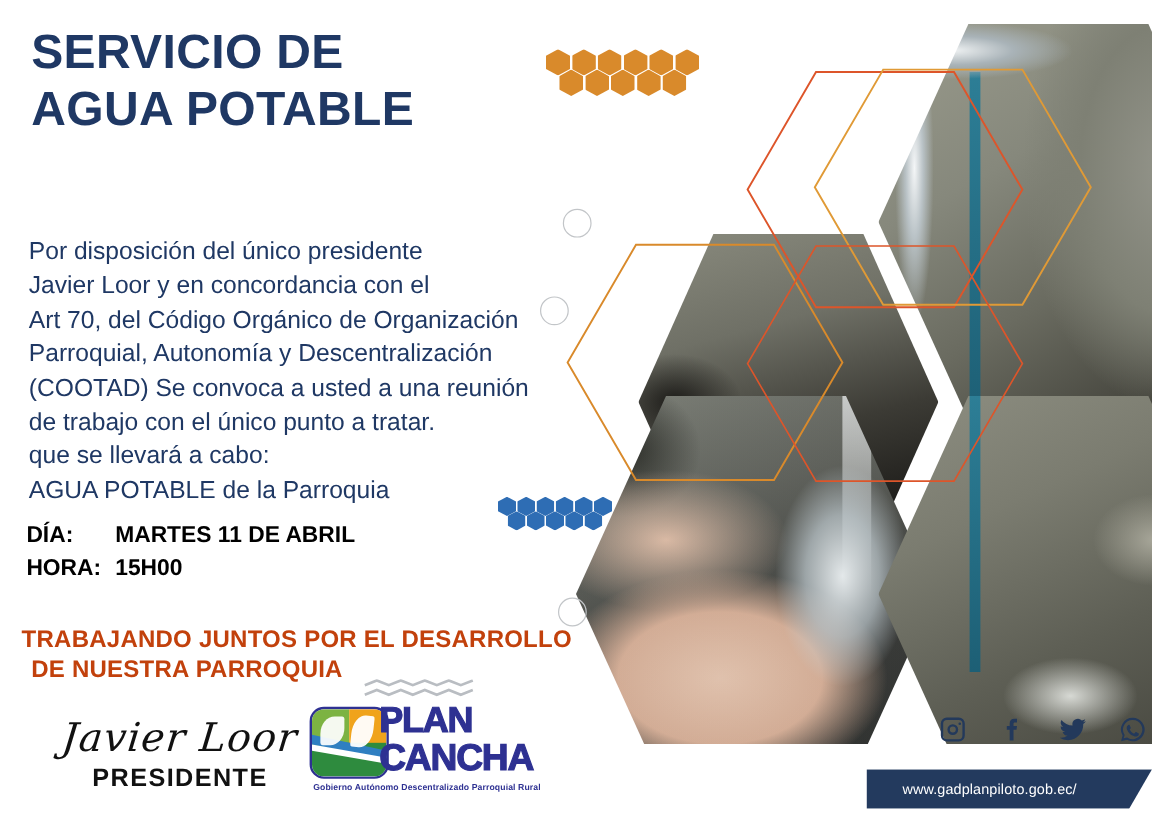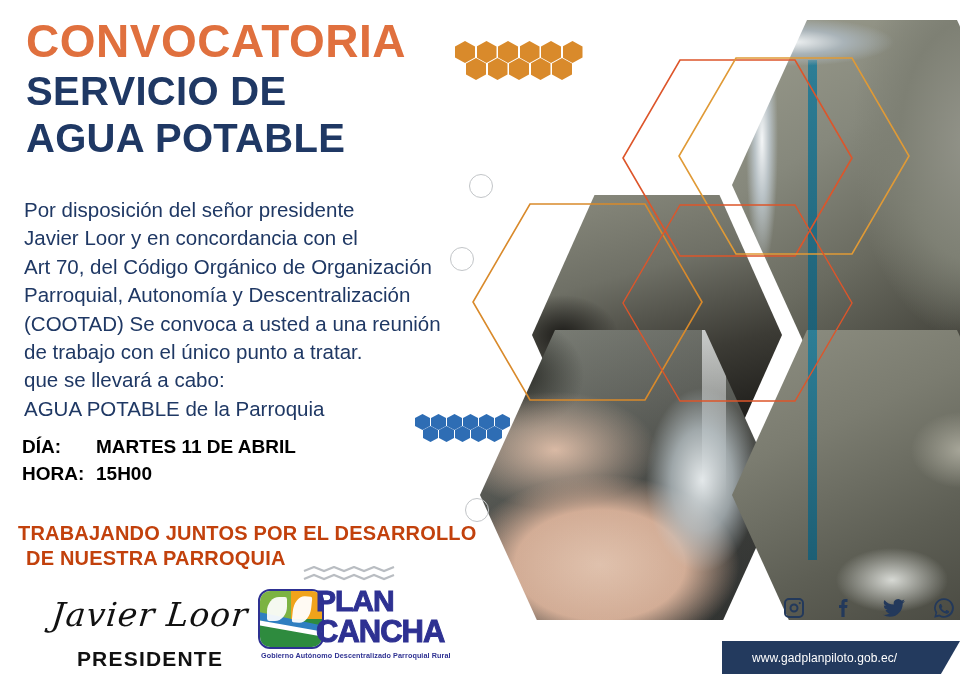--- a/index.html
+++ b/index.html
@@ -95,21 +95,21 @@
     font-family:"DejaVu Serif", serif;
     font-style:italic;
     font-size:33px;
     color:#111;
     line-height:1;
     letter-spacing:1px;
     transform:skewX(-6deg);
   }
   .sig-role{
     font-size:21px;font-weight:700;letter-spacing:1.2px;color:#111;
-    margin-top:16px;
+    margin-top:6px;
   }
 
   
   .waves{
     position:absolute;left:302px;top:566px;width:96px;height:18px;
   }
   .pp-logo{position:absolute;left:258px;top:589px;width:180px;height:74px;}
   .pp-badge{
     position:absolute;left:0;top:0;width:62px;height:56px;
     border-radius:12px;
@@ -261,27 +261,26 @@
     <div class="hexrow r2">
       <div class="hx"></div>
         <div class="hx"></div>
         <div class="hx"></div>
       <div class="hx"></div>
         <div class="hx"></div>
     </div>
   </div>
 
   <div class="title-block">
-    <div class="t-convocatoria">CONVOCATORIA</div>
     <div class="t-line2">SERVICIO DE</div>
     <div class="t-line3">AGUA POTABLE</div>
   </div>
 
   <div class="body-copy">
-    <p>Por disposición del señor presidente</p>
+    <p>Por disposición del único presidente</p>
     <p>Javier Loor  y en concordancia con el</p>
     <p>Art 70, del Código Orgánico de Organización</p>
     <p>Parroquial, Autonomía y Descentralización</p>
     <p>(COOTAD) Se convoca a usted a una reunión</p>
     <p>de trabajo con el único punto a tratar.</p>
     <p>que se llevará a cabo:</p>
     <p>AGUA POTABLE de la Parroquia</p>
   </div>
 
   <div class="details">

